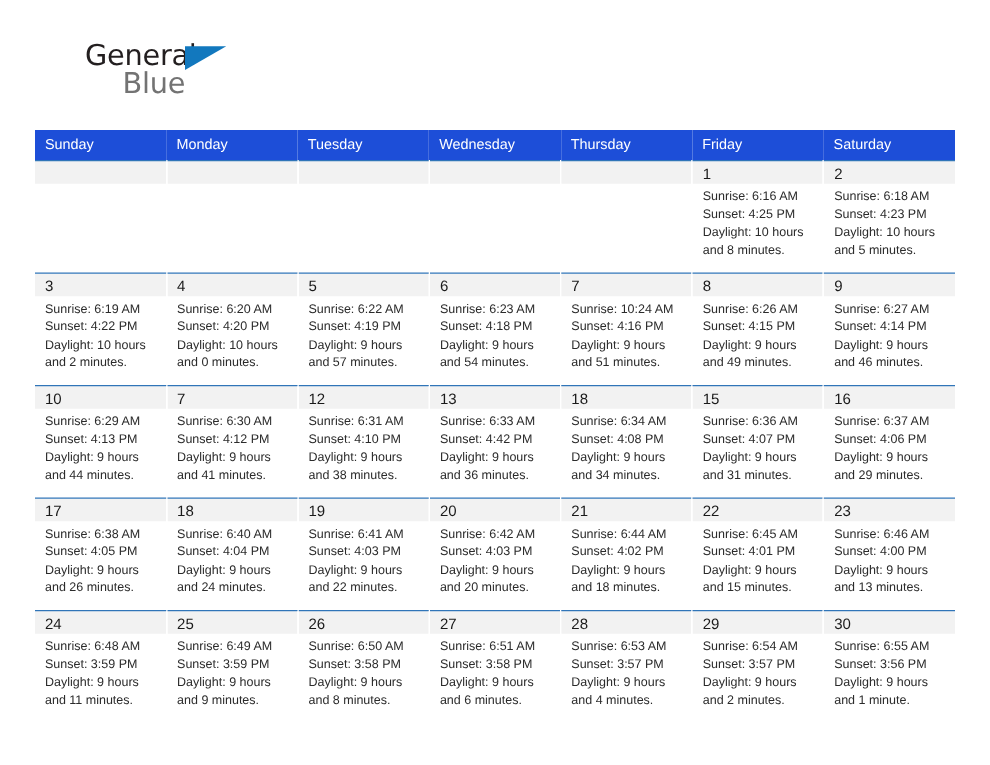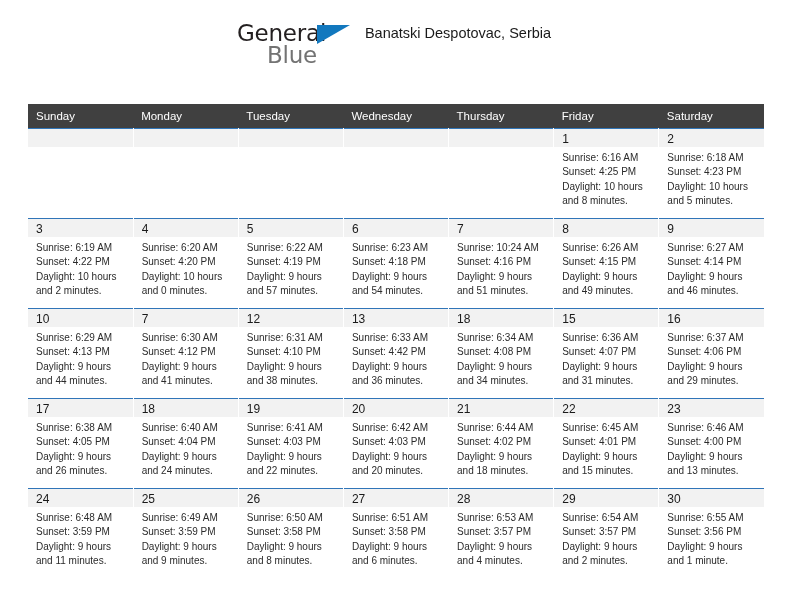--- a/index.html
+++ b/index.html
@@ -18,23 +18,24 @@
     position: relative;
     width: 792px;
     height: 612px;
     box-sizing: border-box;
   }
 
   
   .top {
     display: flex;
     align-items: flex-start;
-    justify-content: center;
-    padding: 16px 36px 0 30px;
+    justify-content: space-between;
+    padding: 28px 36px 0 30px;
     box-sizing: border-box;
+    margin-left: 36px;
   }
   .logo {
     position: relative;
     width: 130px;
     height: 56px;
     user-select: none;
   }
   .logo-general {
     position: absolute;
     left: 2px;
@@ -85,21 +86,21 @@
   
   .calendar {
     position: absolute;
     left: 28px;
     top: 104px;
     width: 736px;
     border-collapse: collapse;
     table-layout: fixed;
   }
   .calendar th {
-    background: #404040;
+    background: #1d4ed8;
     color: #ffffff;
     font-weight: normal;
     font-size: 11.5px;
     text-align: left;
     padding: 6px 0 6px 8px;
     height: 20px;
     box-sizing: border-box;
     border: none;
   }
   .calendar td {
@@ -135,21 +136,20 @@
 
 <div class="page">
 
   <div class="top">
     <div class="logo">
       <span class="logo-general">General</span>
       <span class="logo-tri"></span>
       <span class="logo-blue">Blue</span>
     </div>
     <div class="title-wrap">
-      <div class="cal-sub">Banatski Despotovac, Serbia</div>
     </div>
   </div>
 
   <table class="calendar">
     <thead>
       <tr id="weekday-row">
           <th>Sunday</th>
           <th>Monday</th>
           <th>Tuesday</th>
           <th>Wednesday</th>

